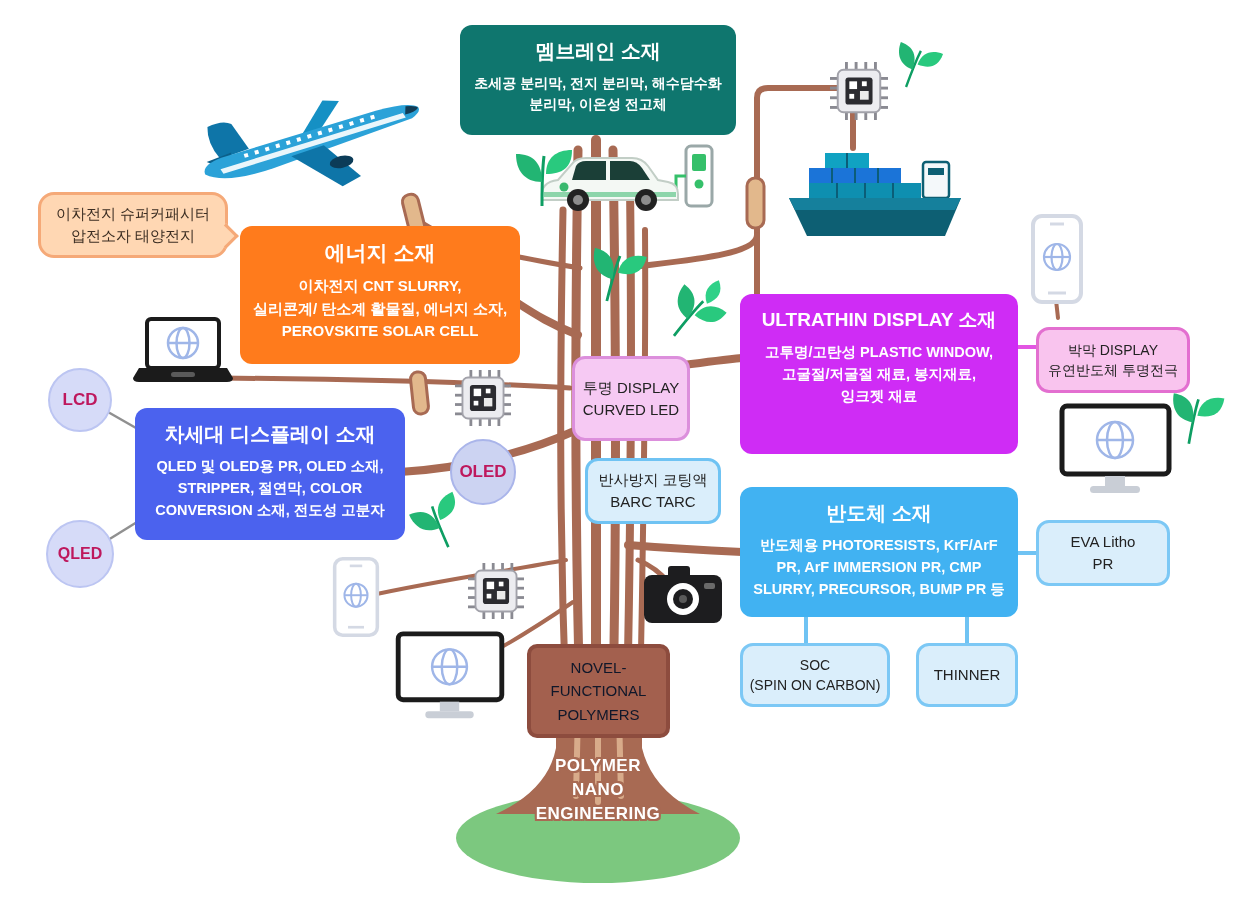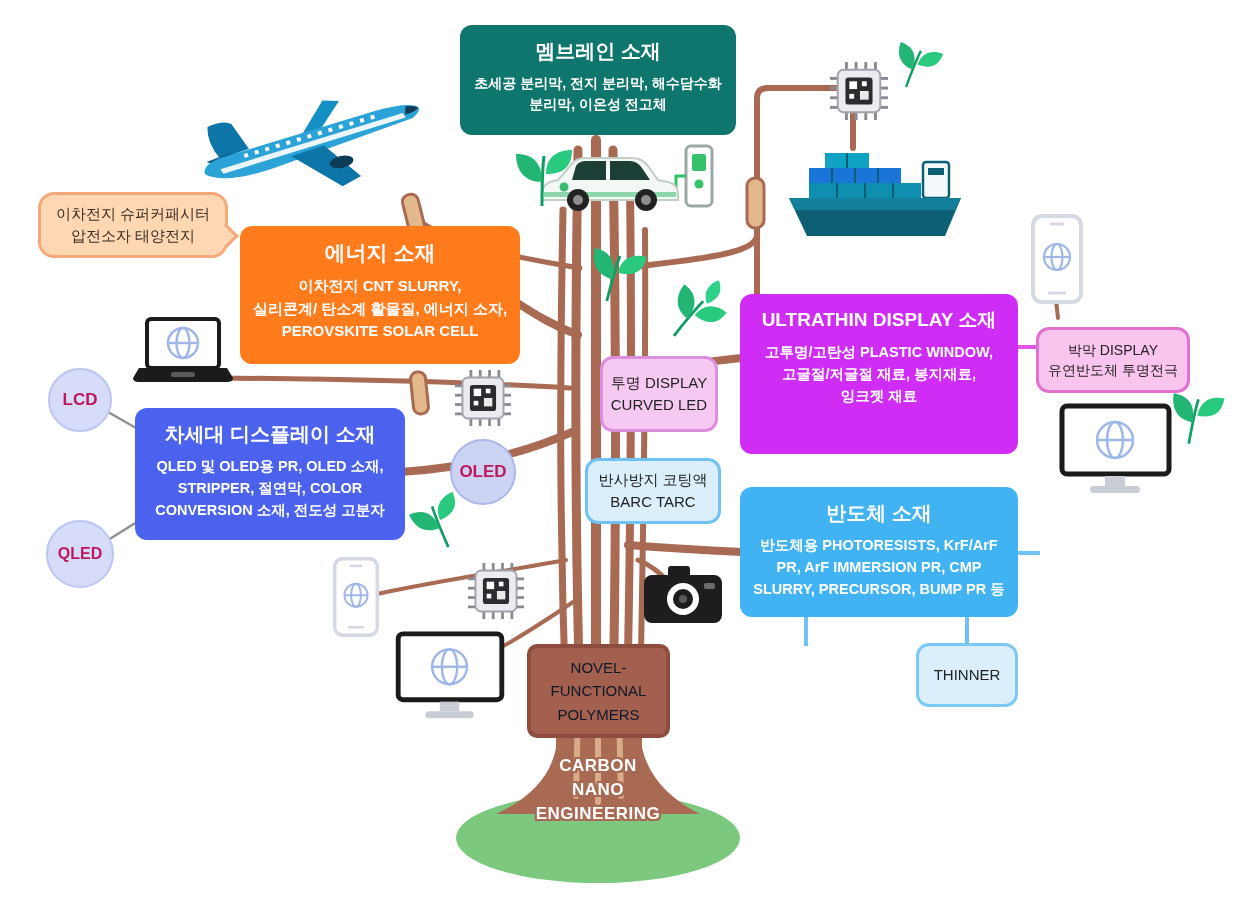--- a/index.html
+++ b/index.html
@@ -35,21 +35,21 @@
   #energy-box .box-body { font-size:15px; }
 
   #display-box { left:135px; top:408px; width:270px; height:132px; background:#4b62ee; }
   #display-box .box-title { font-size:20px; }
   #display-box .box-body { font-size:14.5px; }
 
   #lcd-node { left:48px; top:368px; width:64px; height:64px; background:#d6dbf8; border:2px solid #bcc5f2; font-size:17px; }
   #qled-node { left:46px; top:520px; width:68px; height:68px; background:#d6dbf8; border:2px solid #bcc5f2; font-size:16px; }
   #oled-node { left:450px; top:439px; width:66px; height:66px; background:#ccd3f2; border:2px solid #aab5ea; font-size:17px; }
 
-  #transparent-box { left:600px; top:356px; width:118px; height:76px; background:#f6c9f3; border:3px solid #dc8fdc; font-size:15px; }
+  #transparent-box { left:572px; top:356px; width:118px; height:85px; background:#f6c9f3; border:3px solid #dc8fdc; font-size:15px; }
   #thinfilm-box { left:1036px; top:314px; width:154px; height:66px; background:#f9c4ee; border:3px solid #e36fd0; font-size:14px;margin-top:13px; }
 
   #ultrathin-box { left:740px; top:294px; width:278px; height:160px; background:#cf2cf5; }
   #ultrathin-box .box-title { font-size:19px; }
   #ultrathin-box .box-body { font-size:14.5px;margin-top:9px; }
 
   #barc-box { left:585px; top:458px; width:136px; height:66px; background:#daeefb; border:3px solid #6fc3f3; font-size:15px; }
 
   #semi-box { left:740px; top:487px; width:278px; height:130px; background:#41b2f2; }
   #semi-box .box-title { font-size:20px; }
@@ -439,23 +439,27 @@
   <div class="pill" id="barc-box">반사방지 코팅액
 BARC TARC</div>
 
   <div class="box" id="semi-box">
     <span class="box-title">반도체 소재</span>
     <span class="box-body">반도체용 PHOTORESISTS, KrF/ArF
 PR, ArF IMMERSION PR, CMP
 SLURRY, PRECURSOR, BUMP PR 등</span>
   </div>
 
+  <div class="pill" id="eva-box">EVA Litho
+PR</div>
+  <div class="pill" id="soc-box">SOC
+(SPIN ON CARBON)</div>
   <div class="pill" id="thinner-box">THINNER</div>
 
   <div class="pill" id="novel-box">NOVEL-
 FUNCTIONAL
 POLYMERS</div>
 
-  <div class="abs" id="trunk-label">CARBON
+  <div class="abs" id="trunk-label">POLYMER
 NANO
 ENGINEERING</div>
 
 </div>
 
 </body></html>

